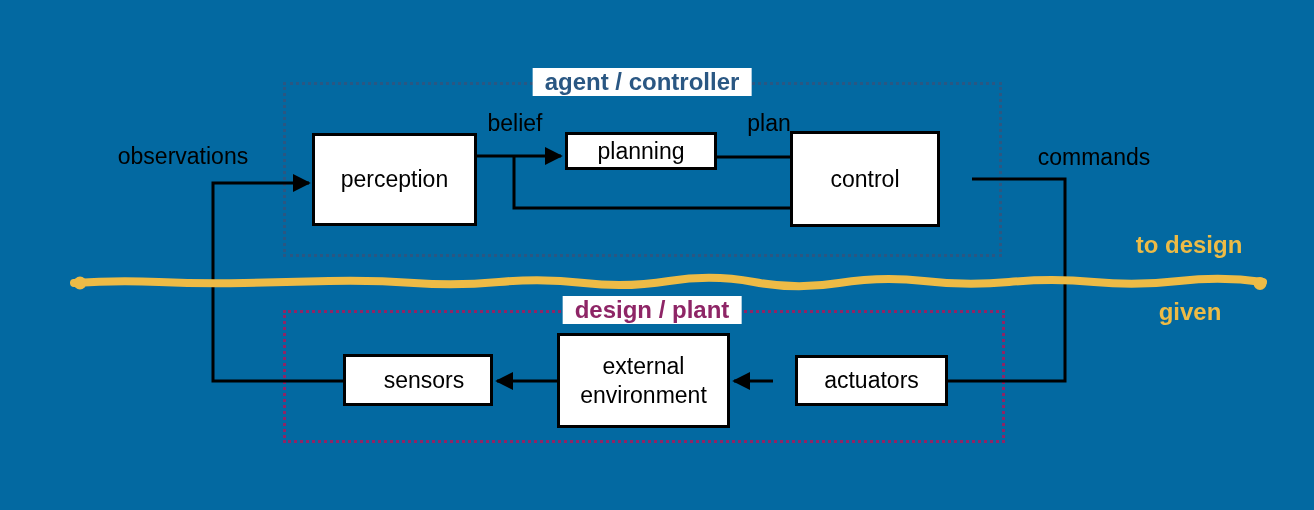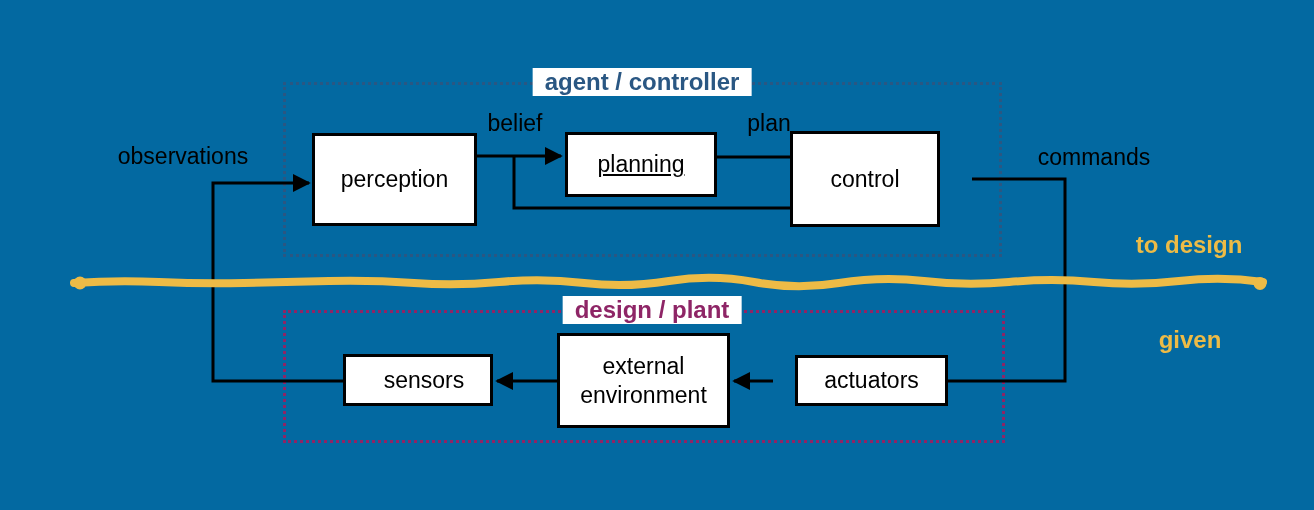--- a/index.html
+++ b/index.html
@@ -60,21 +60,21 @@
     display: flex;
     align-items: center;
     justify-content: center;
     text-align: center;
     font-size: 23px;
     color: #000000;
     line-height: 1.22;
     z-index: 3;
   }
   .node.perception { left: 312px; top: 133px; width: 165px; height: 93px; }
-  .node.planning   { left: 565px; top: 132px; width: 152px; height: 65px; text-decoration: underline; }
+  .node.planning   { left: 565px; top: 132px; width: 152px; height: 38px; }
   .node.control    { left: 790px; top: 131px; width: 150px; height: 96px; }
   .node.sensors    { left: 343px; top: 354px; width: 150px; height: 52px; padding-left: 12px; }
   .node.external-environment { left: 557px; top: 333px; width: 173px; height: 95px; padding: 18px 10px; }
   .node.actuators  { left: 795px; top: 355px; width: 153px; height: 51px; }
 
   
   .edge-label {
     position: absolute;
     transform: translate(-50%, -50%);
     font-size: 23px;
@@ -91,21 +91,21 @@
   .annotation {
     position: absolute;
     transform: translate(-50%, -50%);
     font-size: 24px;
     font-weight: bold;
     color: var(--divider-color);
     white-space: nowrap;
     z-index: 4;
   }
   .annotation.to-design { left: 1189px; top: 245px; }
-  .annotation.given     { left: 1190px; top: 340px; }
+  .annotation.given     { left: 1190px; top: 312px; }
 </style>
 </head>
 <body>
 
 <div class="canvas">
 
   <div class="group agent"></div>
   <div class="group world"></div>
 
   <svg class="layer edges" width="1314" height="510" viewBox="0 0 1314 510">

